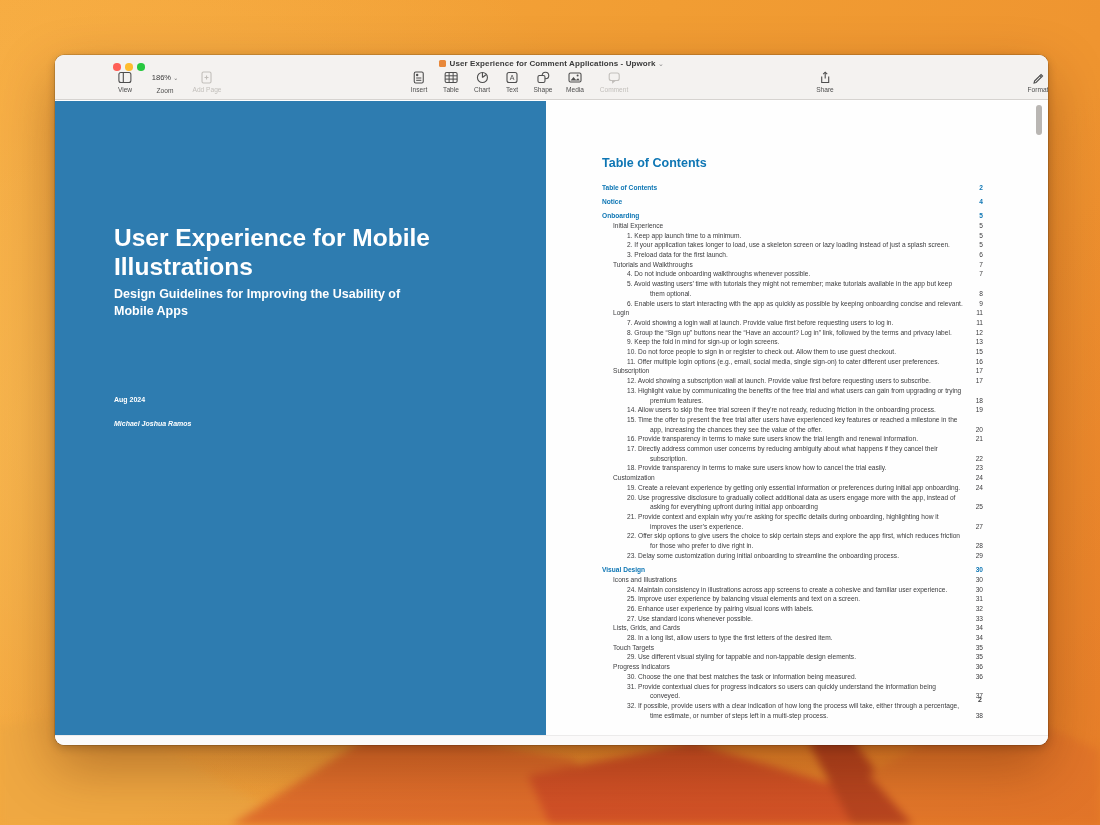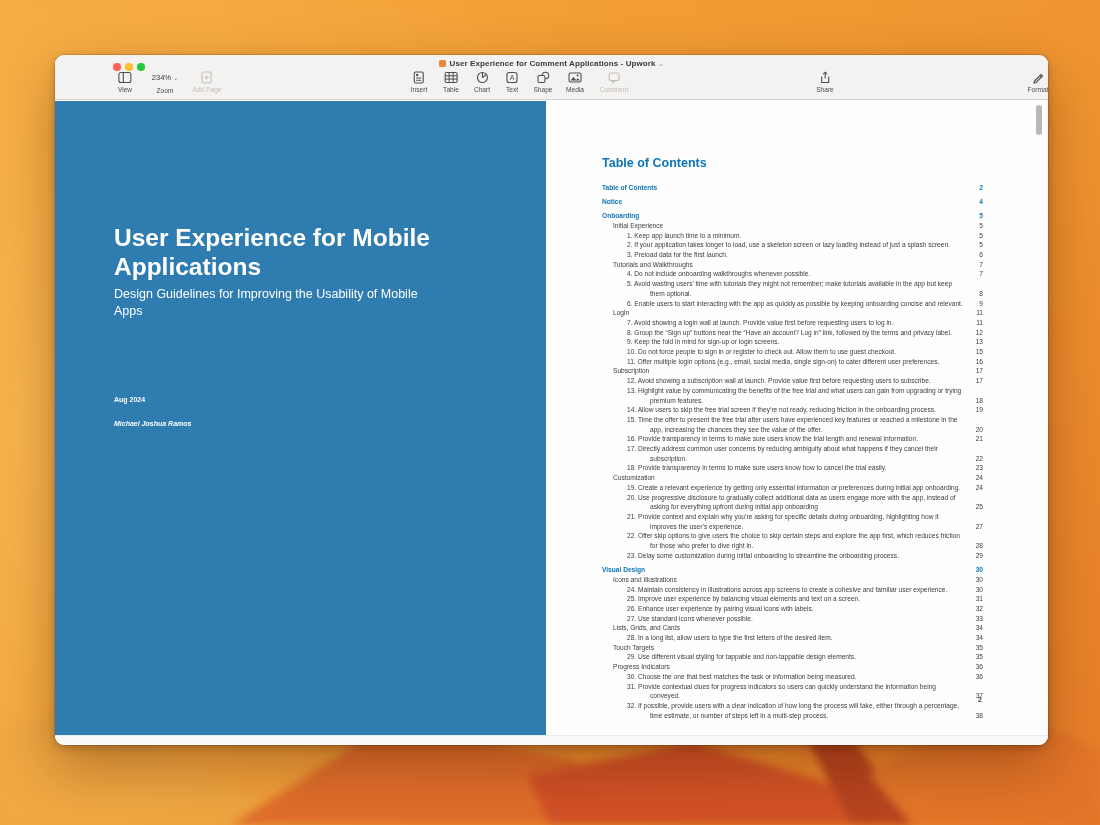--- a/index.html
+++ b/index.html
@@ -38,21 +38,21 @@
   .titem.disabled svg * { stroke:#c2bfbb !important; fill:none; }
   .zoomval { font-size:7.6px; color:#3a3a3a; line-height:13px; white-space:nowrap; }
   .zoomval .chev { font-size:6px; color:#6e6e6e; }
 
   
   .content { position:absolute; top:46px; left:0; right:0; bottom:10px; display:flex; background:#fdfdfd; }
   .footerbar { position:absolute; bottom:0; left:0; right:0; height:10px; background:#fbfafa; box-shadow:inset 0 1px 0 rgba(0,0,0,.06); }
 
   .cover { width:491px; height:100%; position:relative; flex:none; }
   .cover-title { position:absolute; left:59px; top:122px; width:355px; color:#fff; font-size:24.5px; line-height:29px; font-weight:700; }
-  .cover-sub   { position:absolute; left:59px; top:185px; width:305px; color:#fff; font-size:12.5px; line-height:17px; font-weight:400; }
+  .cover-sub   { position:absolute; left:59px; top:185px; width:305px; color:#fff; font-size:12.5px; line-height:17px; font-weight:700; }
   .cover-date  { position:absolute; left:59px; top:295px; color:#fff; font-size:7px; font-weight:700; }
   .cover-auth  { position:absolute; left:59px; top:319px; color:#fff; font-size:7px; font-weight:700; font-style:italic; }
 
   .tocpage { flex:1; position:relative; background:#fefefe; }
   .toc-head { position:absolute; left:56px; top:55px; font-size:12.5px; font-weight:700; color:#1279b6; }
   .toc-list { position:absolute; left:56px; top:77px; width:381px; }
   .entry { display:flex; align-items:flex-end; font-size:6.6px; line-height:9.7px; color:#3c3c3e; }
   .etext { flex:1; }
   .epage { flex:none; width:20px; text-align:right; }
   .lv0 { color:#0e76b4; font-weight:700; margin-top:4.6px; }
@@ -93,21 +93,21 @@
     <div class="titem" style="left:70px;">
       <span>
           <svg width="14" height="13" viewBox="0 0 14 13">
             <rect x="1" y="1.5" width="12" height="10" rx="2" fill="none" stroke="#4e4e4e" stroke-width="1.1"></rect>
             <line x1="5.4" y1="1.5" x2="5.4" y2="11.5" stroke="#4e4e4e" stroke-width="1.1"></line>
           </svg>
         </span>
       <span class="lbl">View</span>
     </div>
     <div class="titem" style="left:110px;">
-      <span class="zoomval"><span>234%</span> <span class="chev">⌄</span></span>
+      <span class="zoomval"><span>186%</span> <span class="chev">⌄</span></span>
       <span class="lbl">Zoom</span>
     </div>
     <div class="titem disabled" style="left:152px;">
       <span>
           <svg width="12" height="13" viewBox="0 0 12 13">
             <rect x="1.5" y="1" width="9" height="11" rx="1.5" fill="none" stroke="#c2bfbb" stroke-width="1.1"></rect>
             <line x1="6" y1="4.5" x2="6" y2="8.5" stroke="#c2bfbb" stroke-width="1.1"></line>
             <line x1="4" y1="6.5" x2="8" y2="6.5" stroke="#c2bfbb" stroke-width="1.1"></line>
           </svg>
         </span>
@@ -204,21 +204,21 @@
           </svg>
         </span>
       <span class="lbl">Format</span>
     </div>
 
   </div>
 
   <div class="content">
 
     <div class="cover" style="background: rgb(46, 124, 176);">
-      <div class="cover-title">User Experience for Mobile Applications</div>
+      <div class="cover-title">User Experience for Mobile Illustrations</div>
       <div class="cover-sub">Design Guidelines for Improving the Usability of Mobile Apps</div>
       <div class="cover-date">Aug 2024</div>
       <div class="cover-auth">Michael Joshua Ramos</div>
     </div>
 
     <div class="tocpage">
       <div class="toc-head" style="color: rgb(14, 118, 180);">Table of Contents</div>
       <div class="toc-list">
           <div class="entry lv0">
             <span class="etext">Table of Contents</span>

